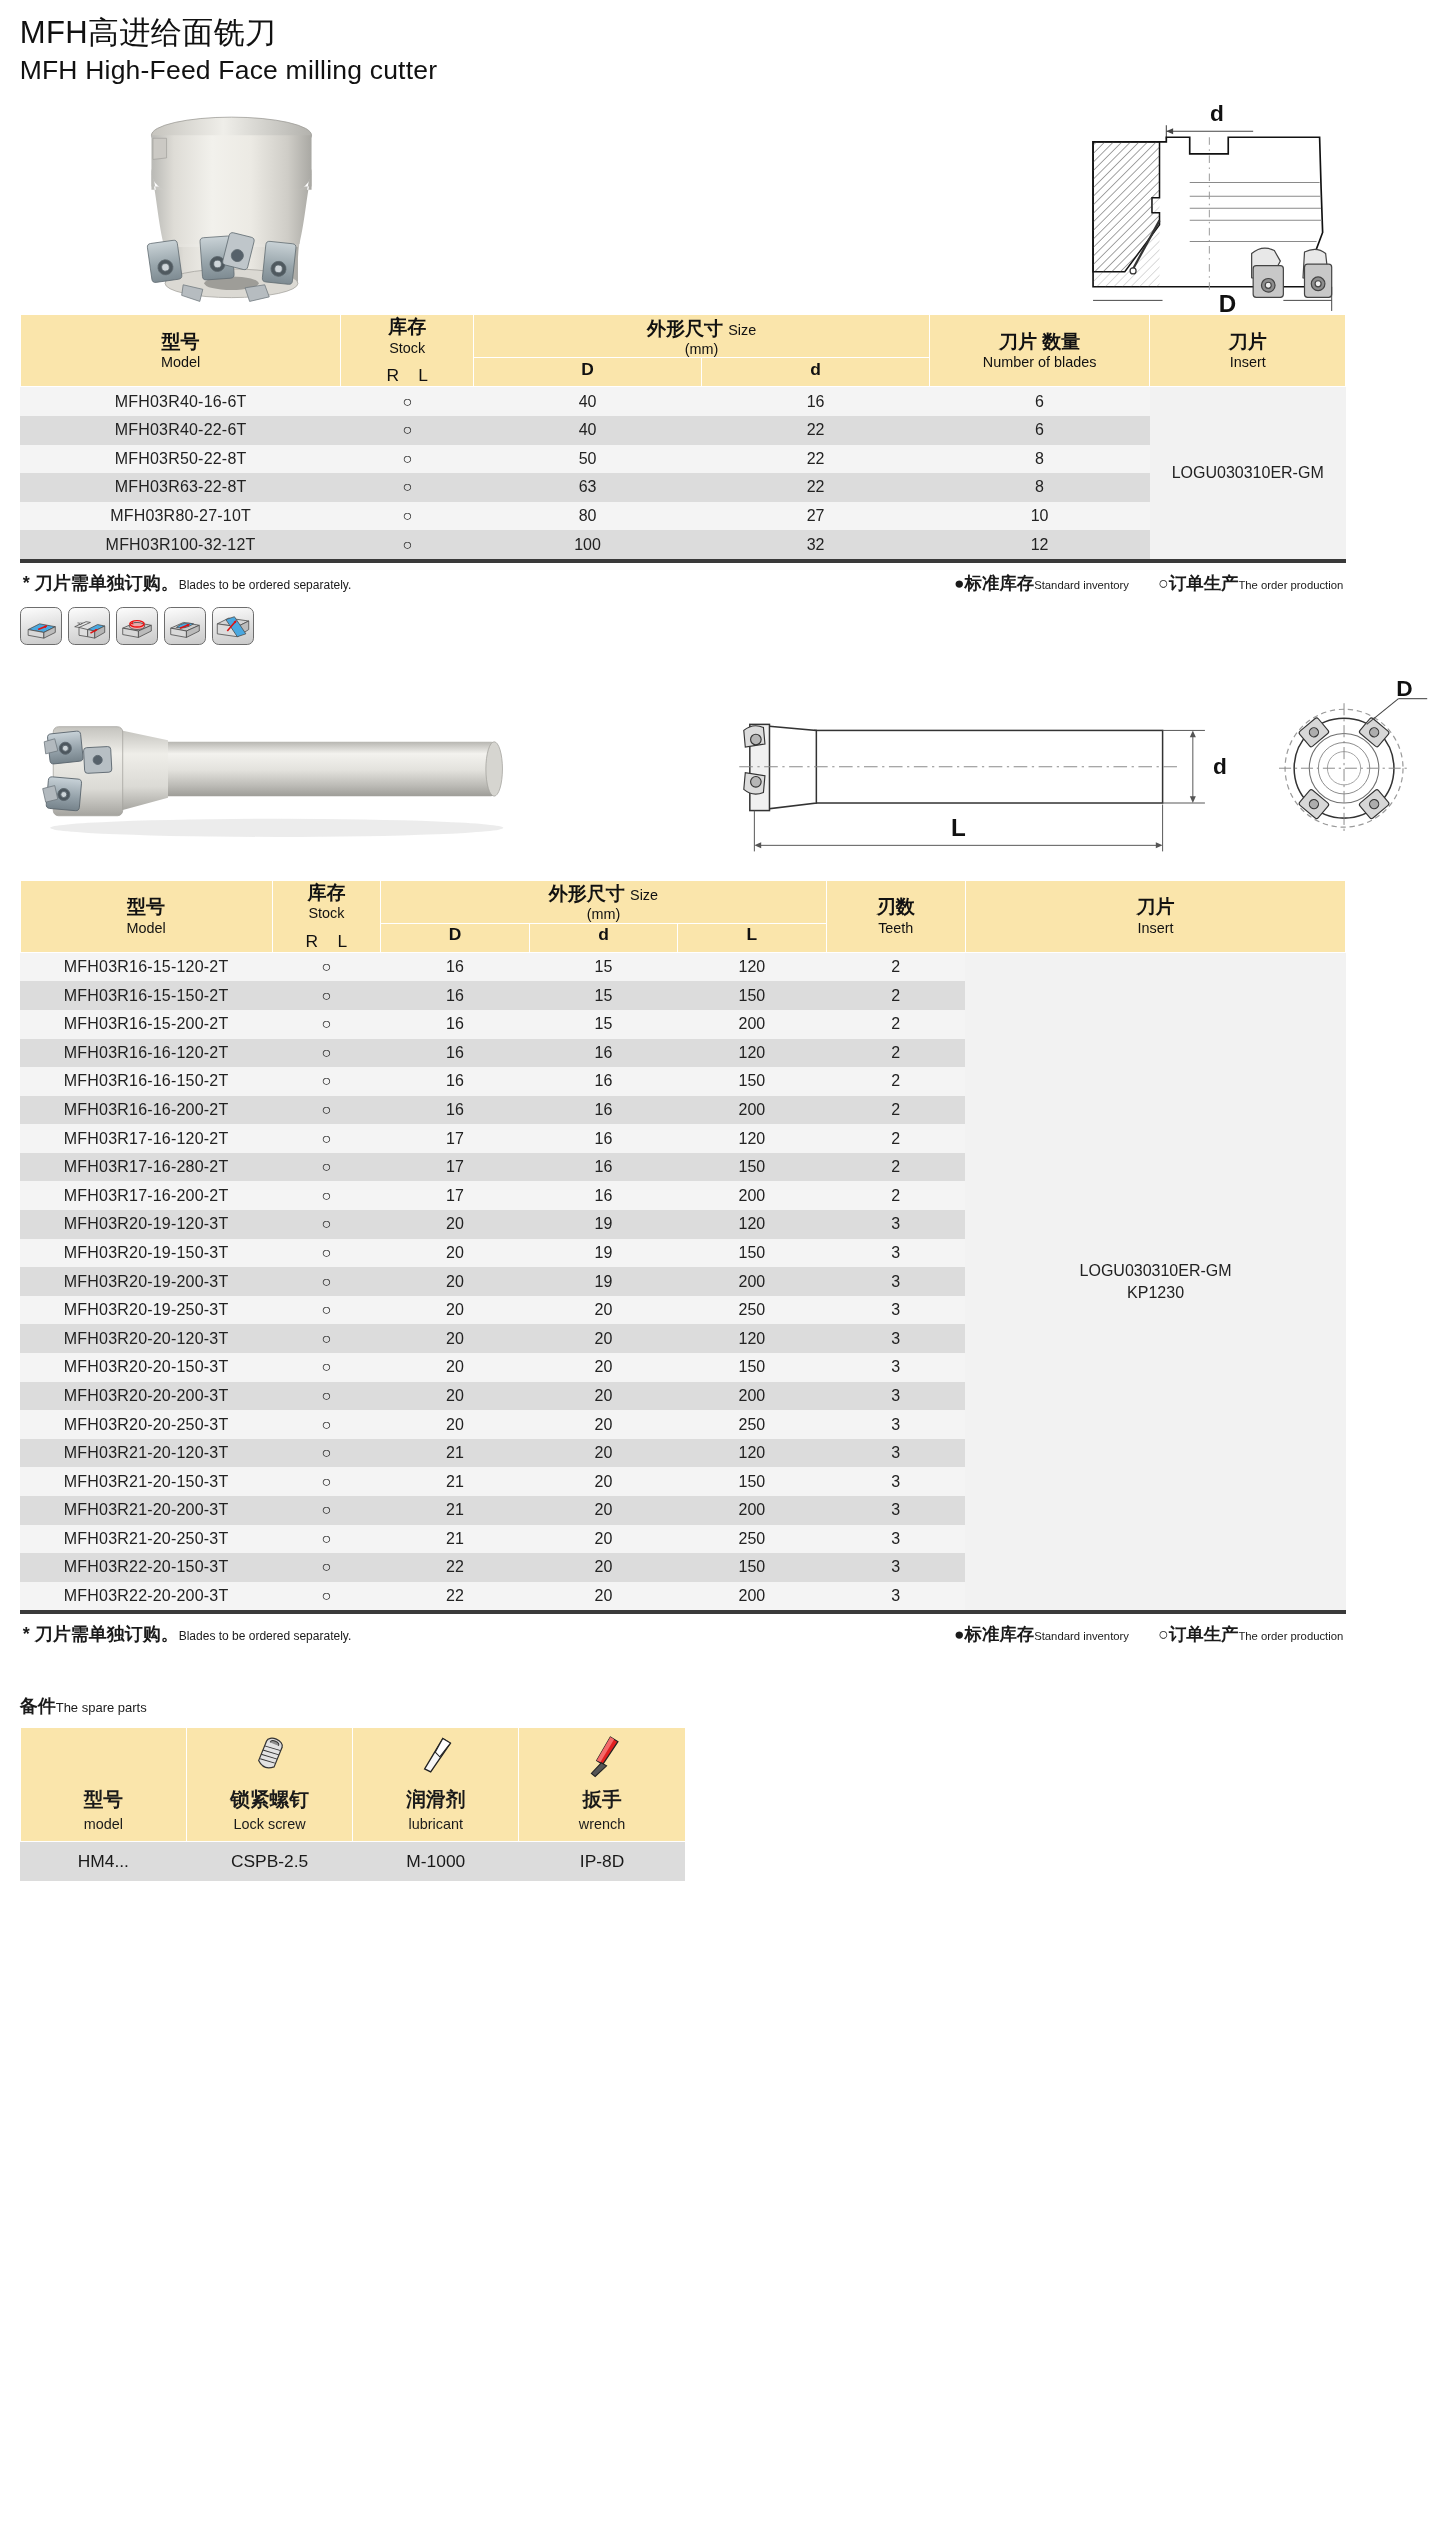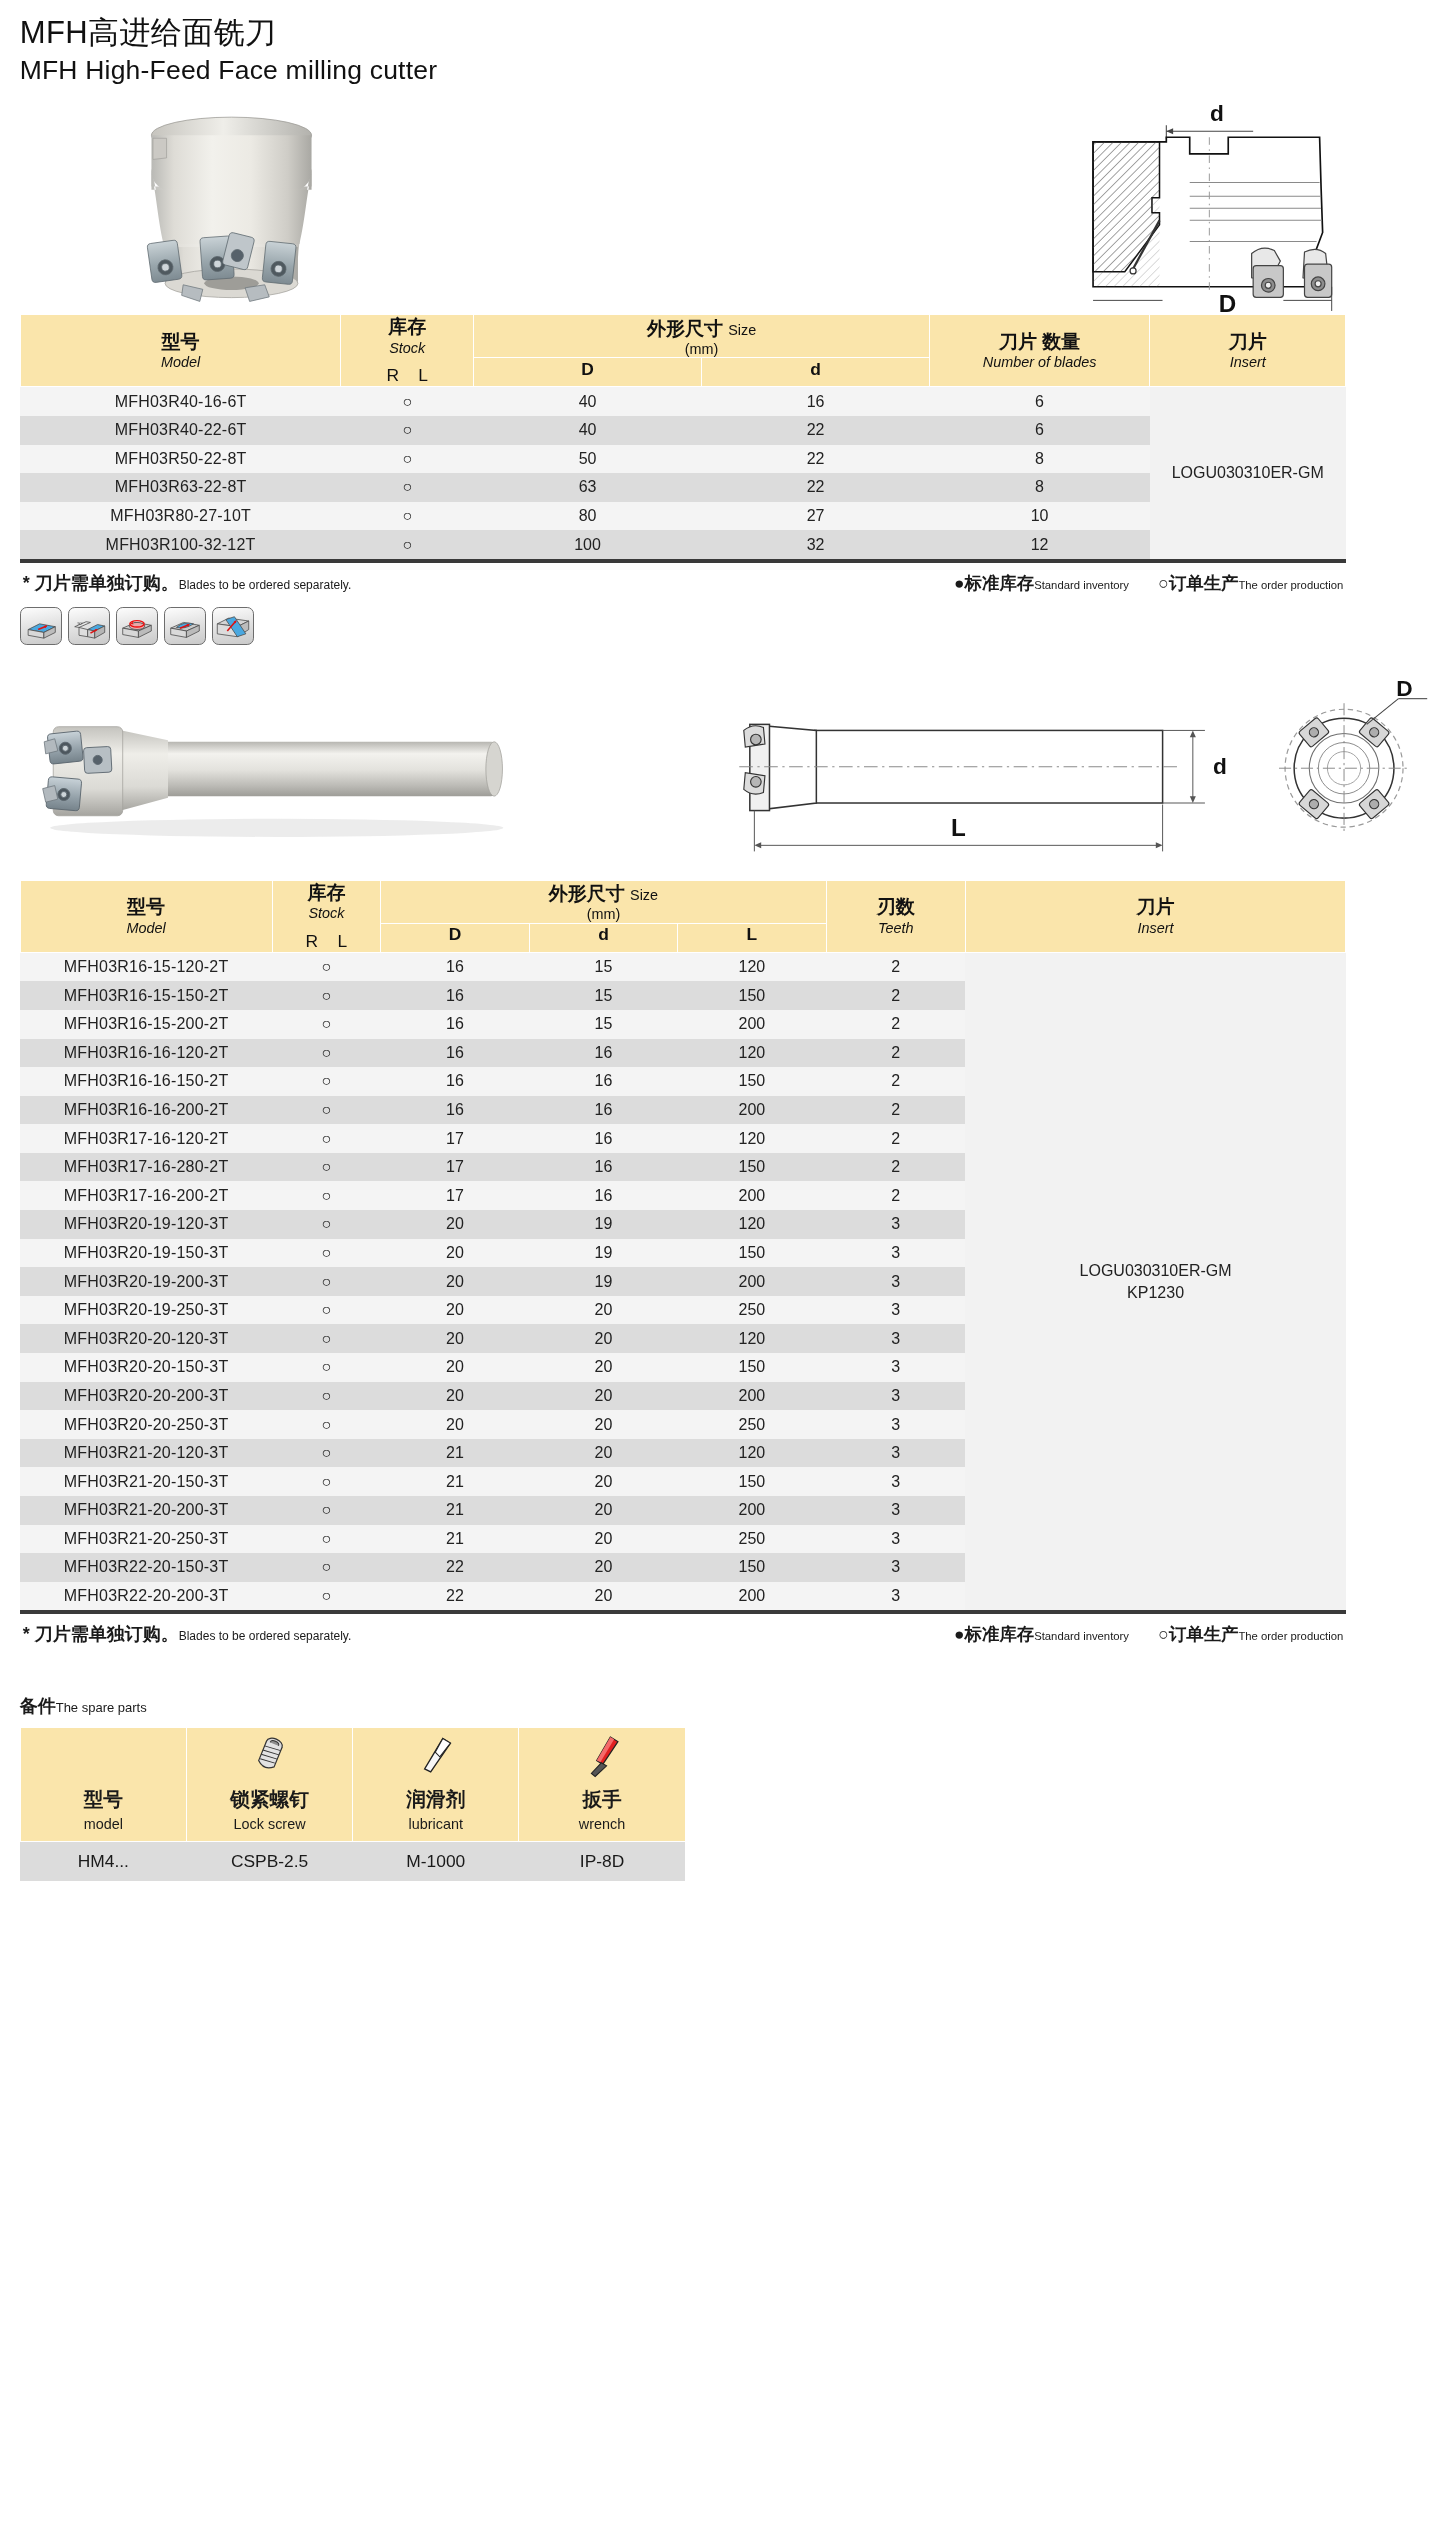--- a/index.html
+++ b/index.html
@@ -64,21 +64,21 @@
   }
   table.spec thead th {
     background: #fae5ab;
     border: 0.8px solid #ffffff;
     font-weight: 700;
     color: #111;
     padding: 0;
     vertical-align: middle;
   }
   .th-cn { font-size: 19px; font-weight: 700; line-height: 1.25; }
-  .th-en { font-size: 14.4px; font-weight: 400; line-height: 1.3; font-style: italic; }
+  .th-en { font-size: 14.4px; font-weight: 400; line-height: 1.3; }
   .th-sub { font-size: 17.4px; font-weight: 400; }
   .size-top { font-size: 19px; font-weight: 700; }
   .size-top .en { font-size: 14.4px; font-weight: 400; }
   .size-mm { font-size: 14.4px; font-weight: 400; display: block; margin-top: -1.5px; }
 
   table.spec tbody td {
     border: none;
     text-align: center;
     padding: 5.3px 3px;
     font-size: 16px;

